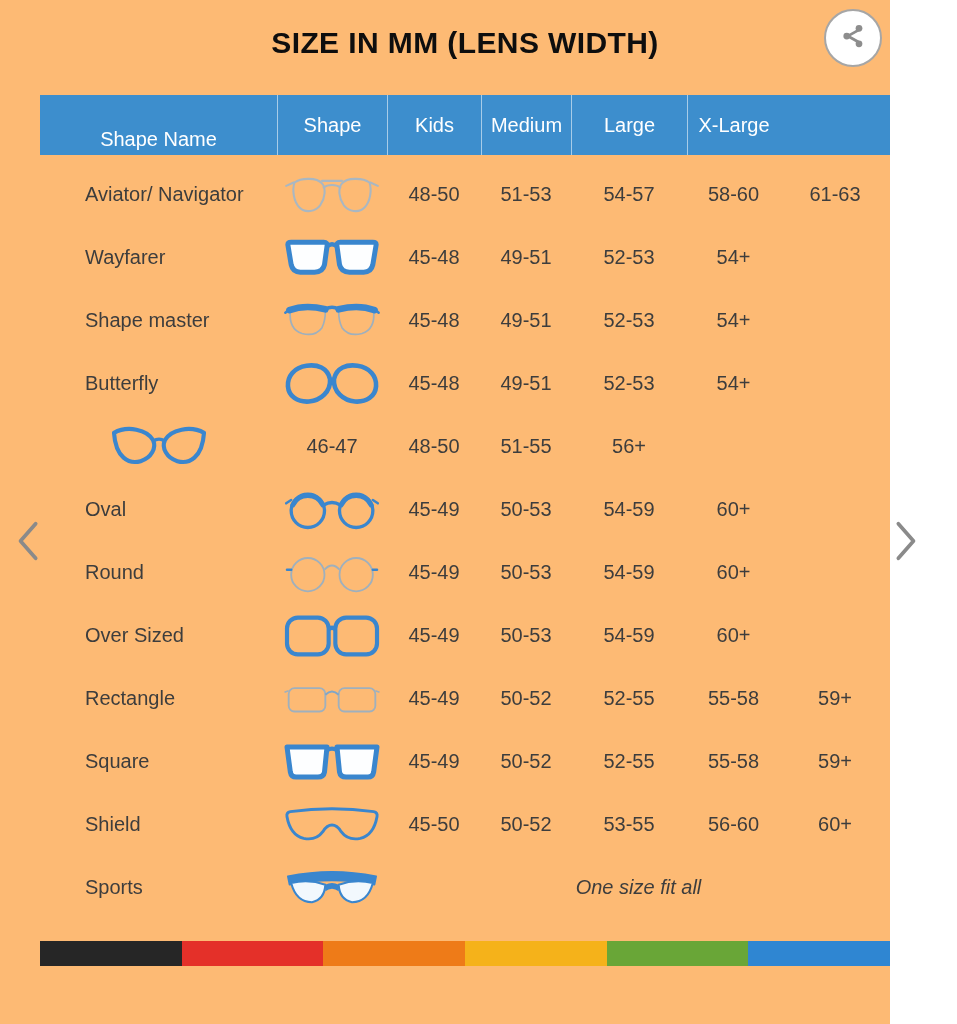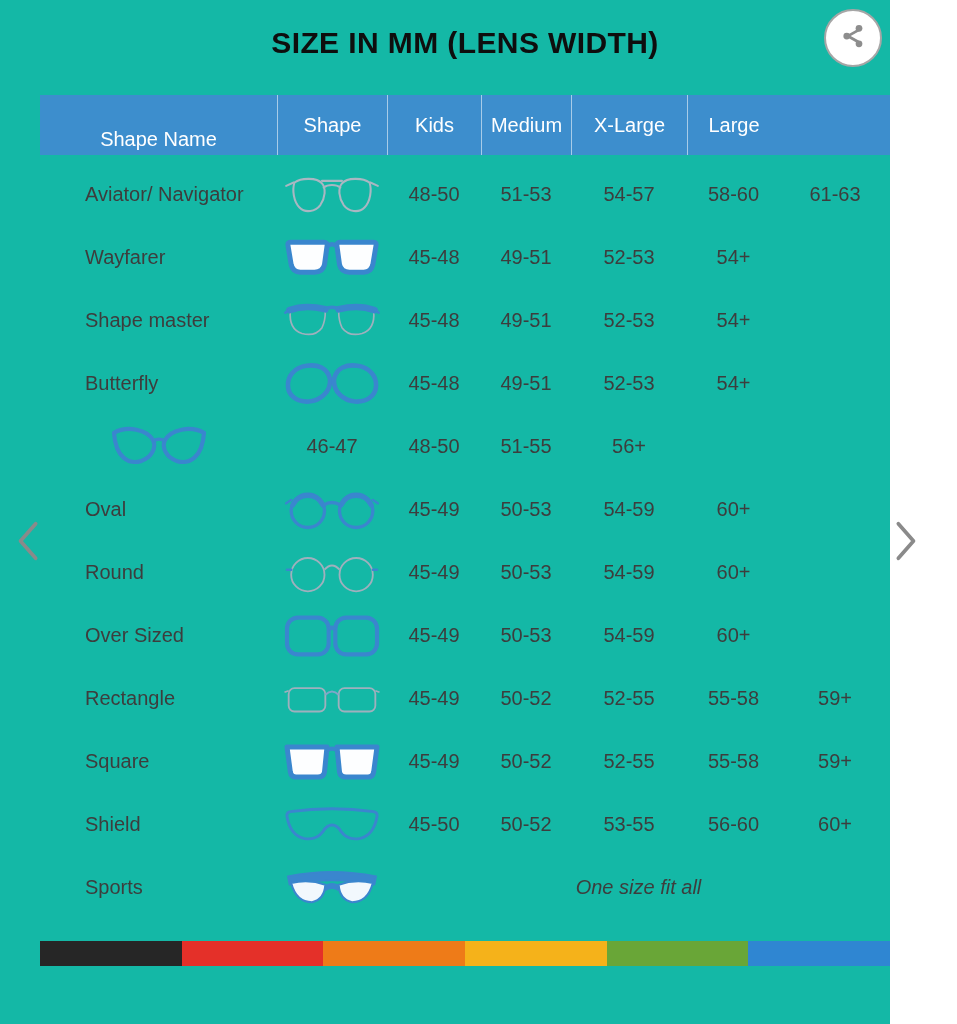--- a/index.html
+++ b/index.html
@@ -2,21 +2,21 @@
 <html style="--header-bg: #3d8ecd;"><head>
 <meta charset="utf-8">
 <style>
   html,body{margin:0;padding:0;}
   body{
     width:957px;height:1024px;
     background:#ffffff;
     font-family:"Liberation Sans", sans-serif;
     overflow:hidden;
   }
-  .page{position:relative;width:957px;height:1024px;background:#14b8a6;}
+  .page{position:relative;width:957px;height:1024px;background:#fdba74;}
   .right-strip{position:absolute;left:890px;top:0;width:67px;height:1024px;background:#ffffff;}
 
   .title{
     position:absolute;left:40px;top:26px;width:850px;
     text-align:center;font-size:30px;font-weight:bold;color:#0e0e0e;
     letter-spacing:.4px;white-space:nowrap;
   }
   .share-btn{
     position:absolute;left:824px;top:9px;width:58px;height:58px;
     border-radius:50%;border:2px solid #a6a6a6;background:#ffffff;
@@ -72,22 +72,22 @@
       </svg>
     </span>
   </div>
 
   <div class="table">
     <div class="header-row grid-cols">
       <div class="header-cell">Shape Name</div>
       <div class="header-cell">Shape</div>
       <div class="header-cell">Kids</div>
       <div class="header-cell">Medium</div>
+      <div class="header-cell">Large</div>
       <div class="header-cell">X-Large</div>
-      <div class="header-cell">Large</div>
     </div>
     <div class="tbody">
         <div class="row grid-cols">
           <div class="name-cell">Aviator/ Navigator</div>
           <div class="icon-cell">
             <svg viewBox="0 0 120 60">
               <g fill="none" stroke="#a9b7c2" stroke-width="2.5" stroke-linecap="round">
    <path d="M15 15 C23 9 42 9 48 16 C53 22 52 33 46 42 C40 50 28 52 21 45 C14 38 12 24 15 15 Z"></path>
    <path d="M105 15 C97 9 78 9 72 16 C67 22 68 33 74 42 C80 50 92 52 99 45 C106 38 108 24 105 15 Z"></path>
    <path d="M48 13 L72 13"></path>

